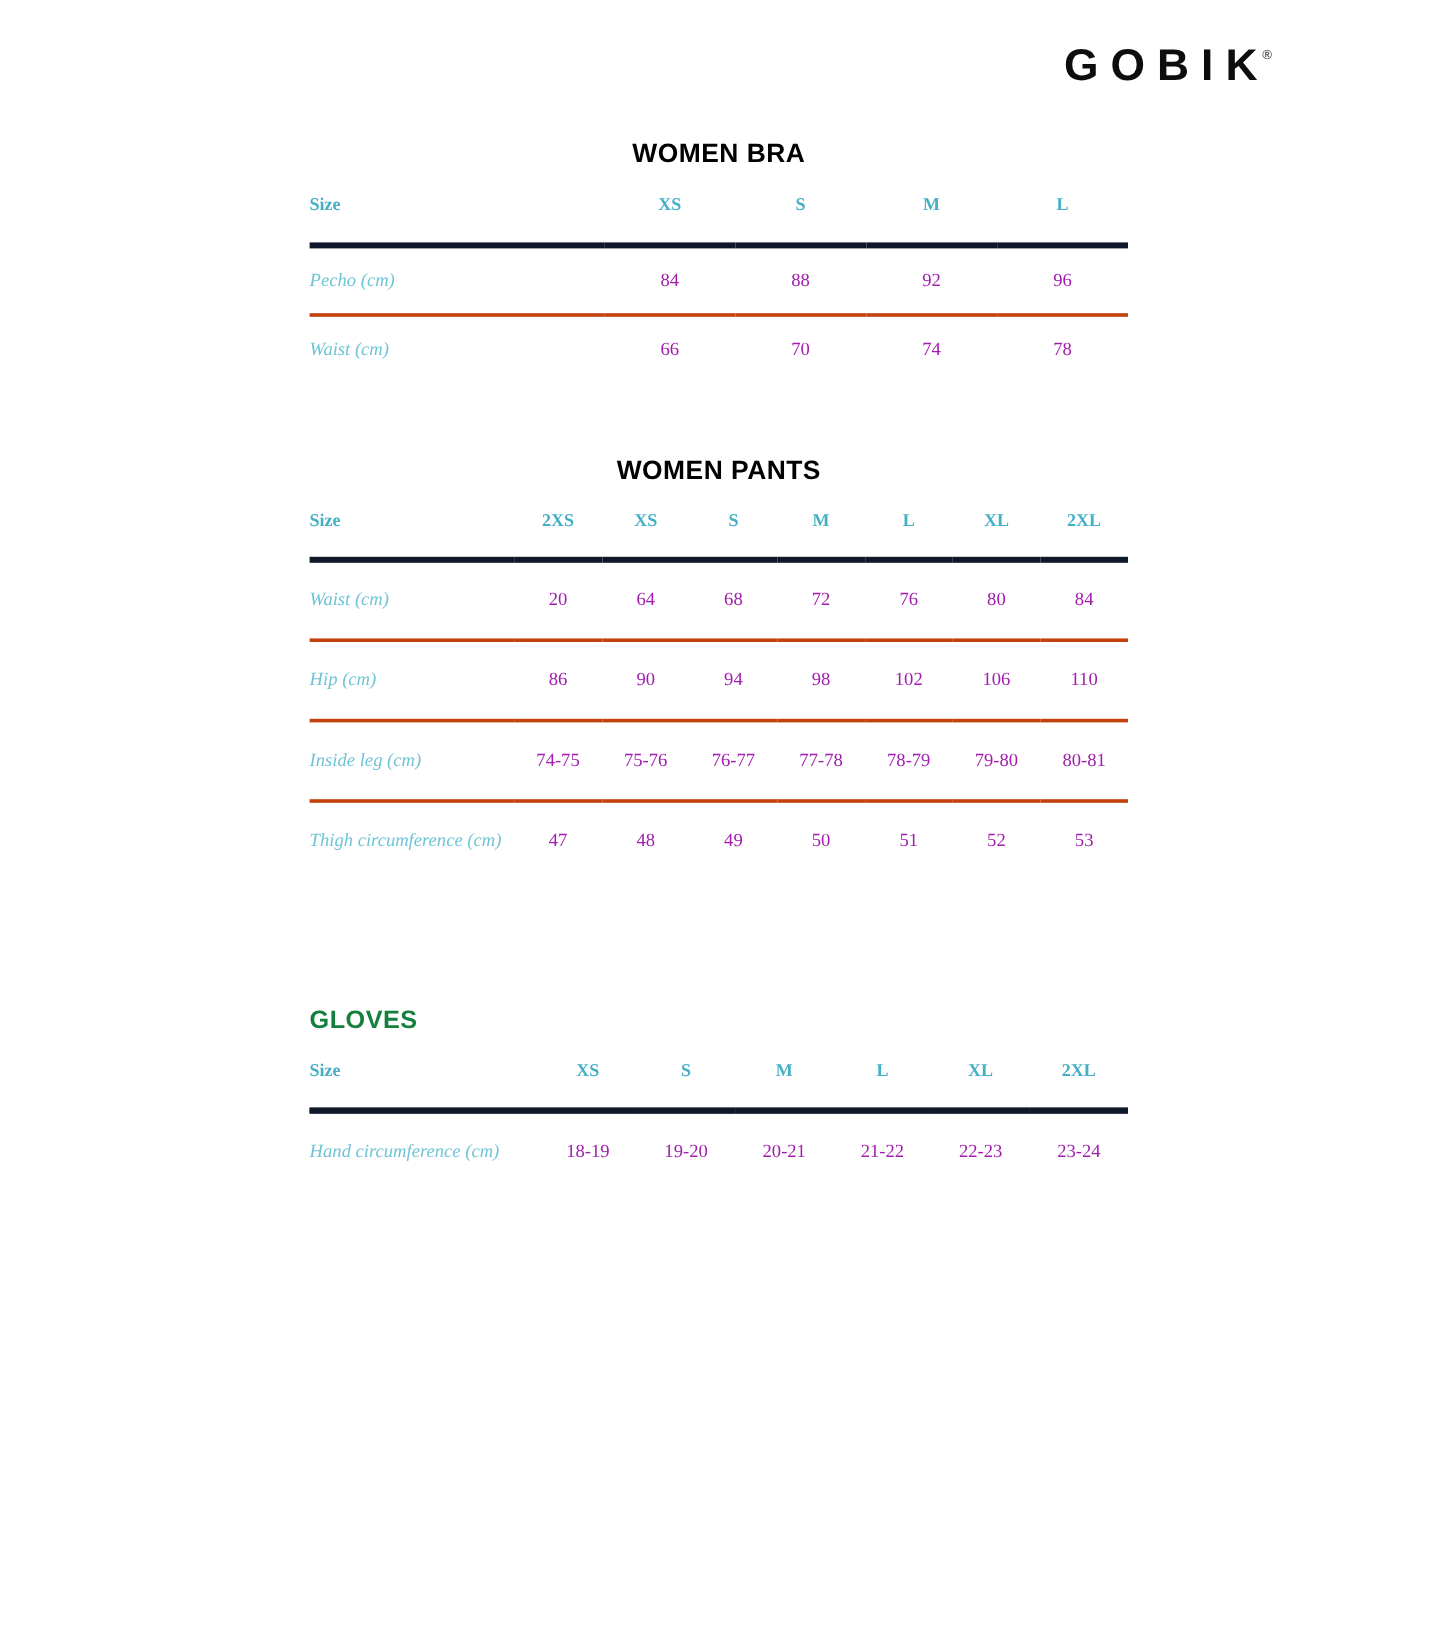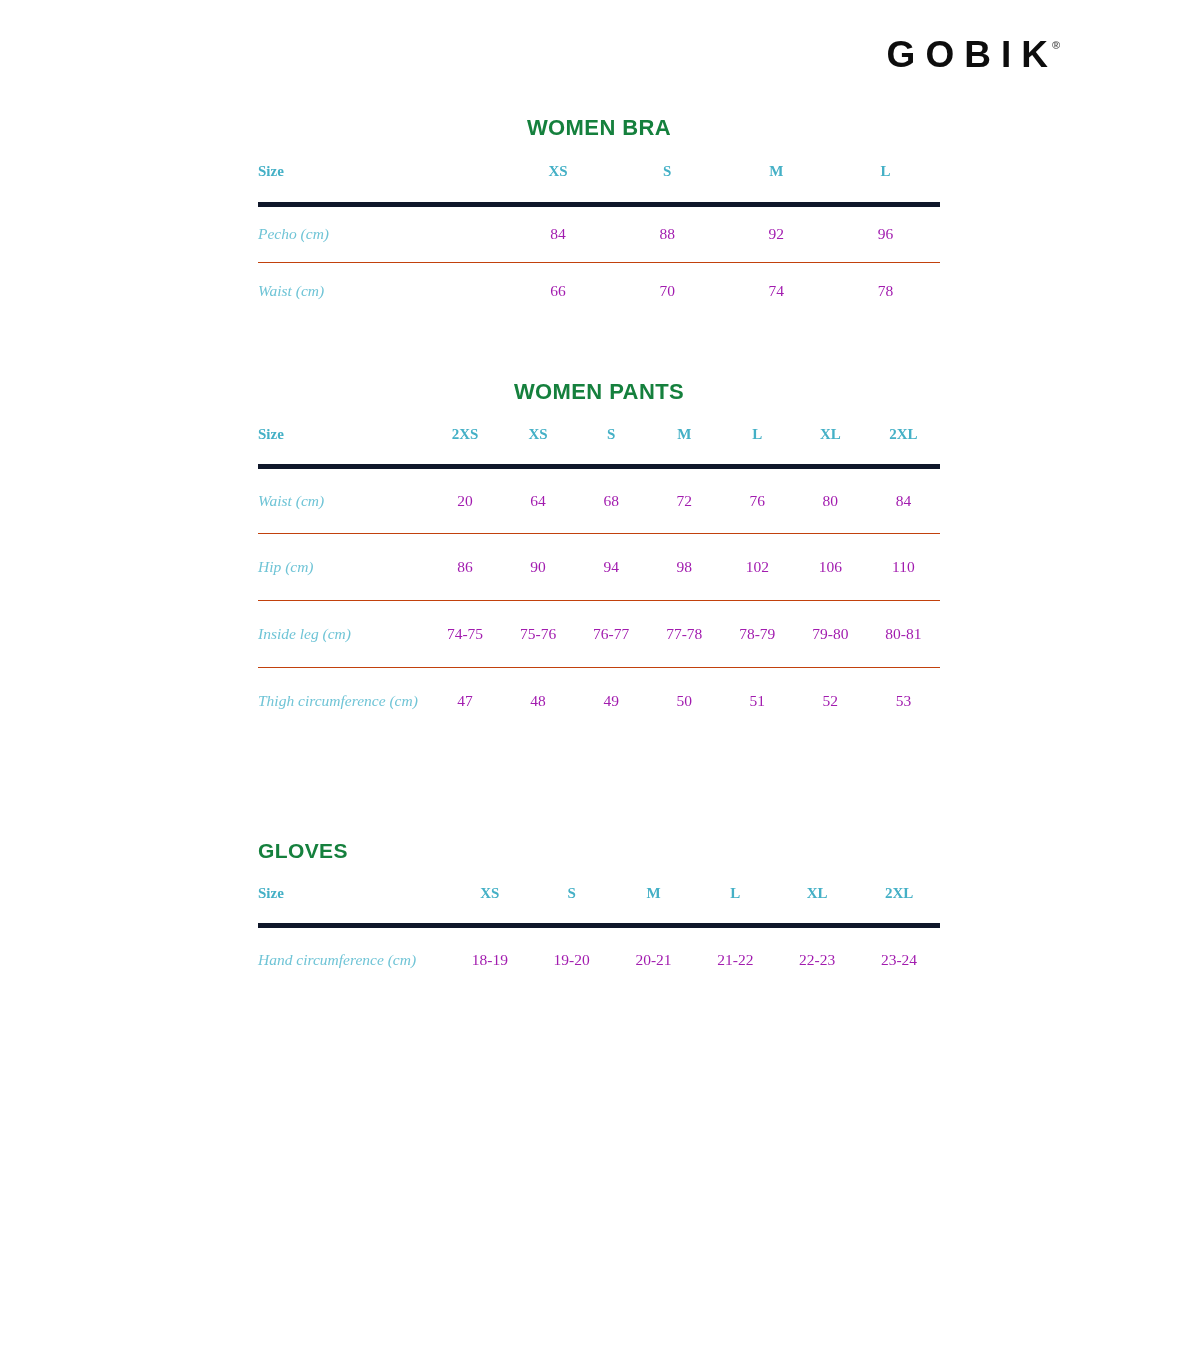--- a/index.html
+++ b/index.html
@@ -40,21 +40,21 @@
     padding-top: 114px;
   }
 
   .sec-title {
     margin: 0;
     font-family: "Liberation Sans", sans-serif;
     font-weight: bold;
     font-size: 22px;
     line-height: 28px;
     letter-spacing: 0.4px;
-    color: #15803d;
+    color: #000000;
     text-align: center;
   }
   .sub-title {
     margin: 67px 0 0 0;
     font-family: "Liberation Sans", sans-serif;
     font-weight: bold;
     font-size: 21px;
     line-height: 26px;
     letter-spacing: 0.4px;
     color: #15803d;
@@ -63,21 +63,21 @@
 
   .sec-pants { margin-top: 58px; }
   .sec-acc   { margin-top: 104px; }
 
   table.size-table {
     width: 100%;
     border-collapse: collapse;
     table-layout: fixed;
   }
   .size-table thead tr { border-bottom: 5px solid #0f172a; }
-  .size-table tbody tr:not(:last-child) { border-bottom: 1px solid #c2410c; }
+  .size-table tbody tr:not(:last-child) { border-bottom: 3px solid #c2410c; }
 
   .size-table th {
     font-family: "Liberation Serif", serif;
     font-weight: bold;
     font-size: 15px;
     color: #44b0c6;
     text-align: center;
     vertical-align: middle;
     padding: 0;
   }

